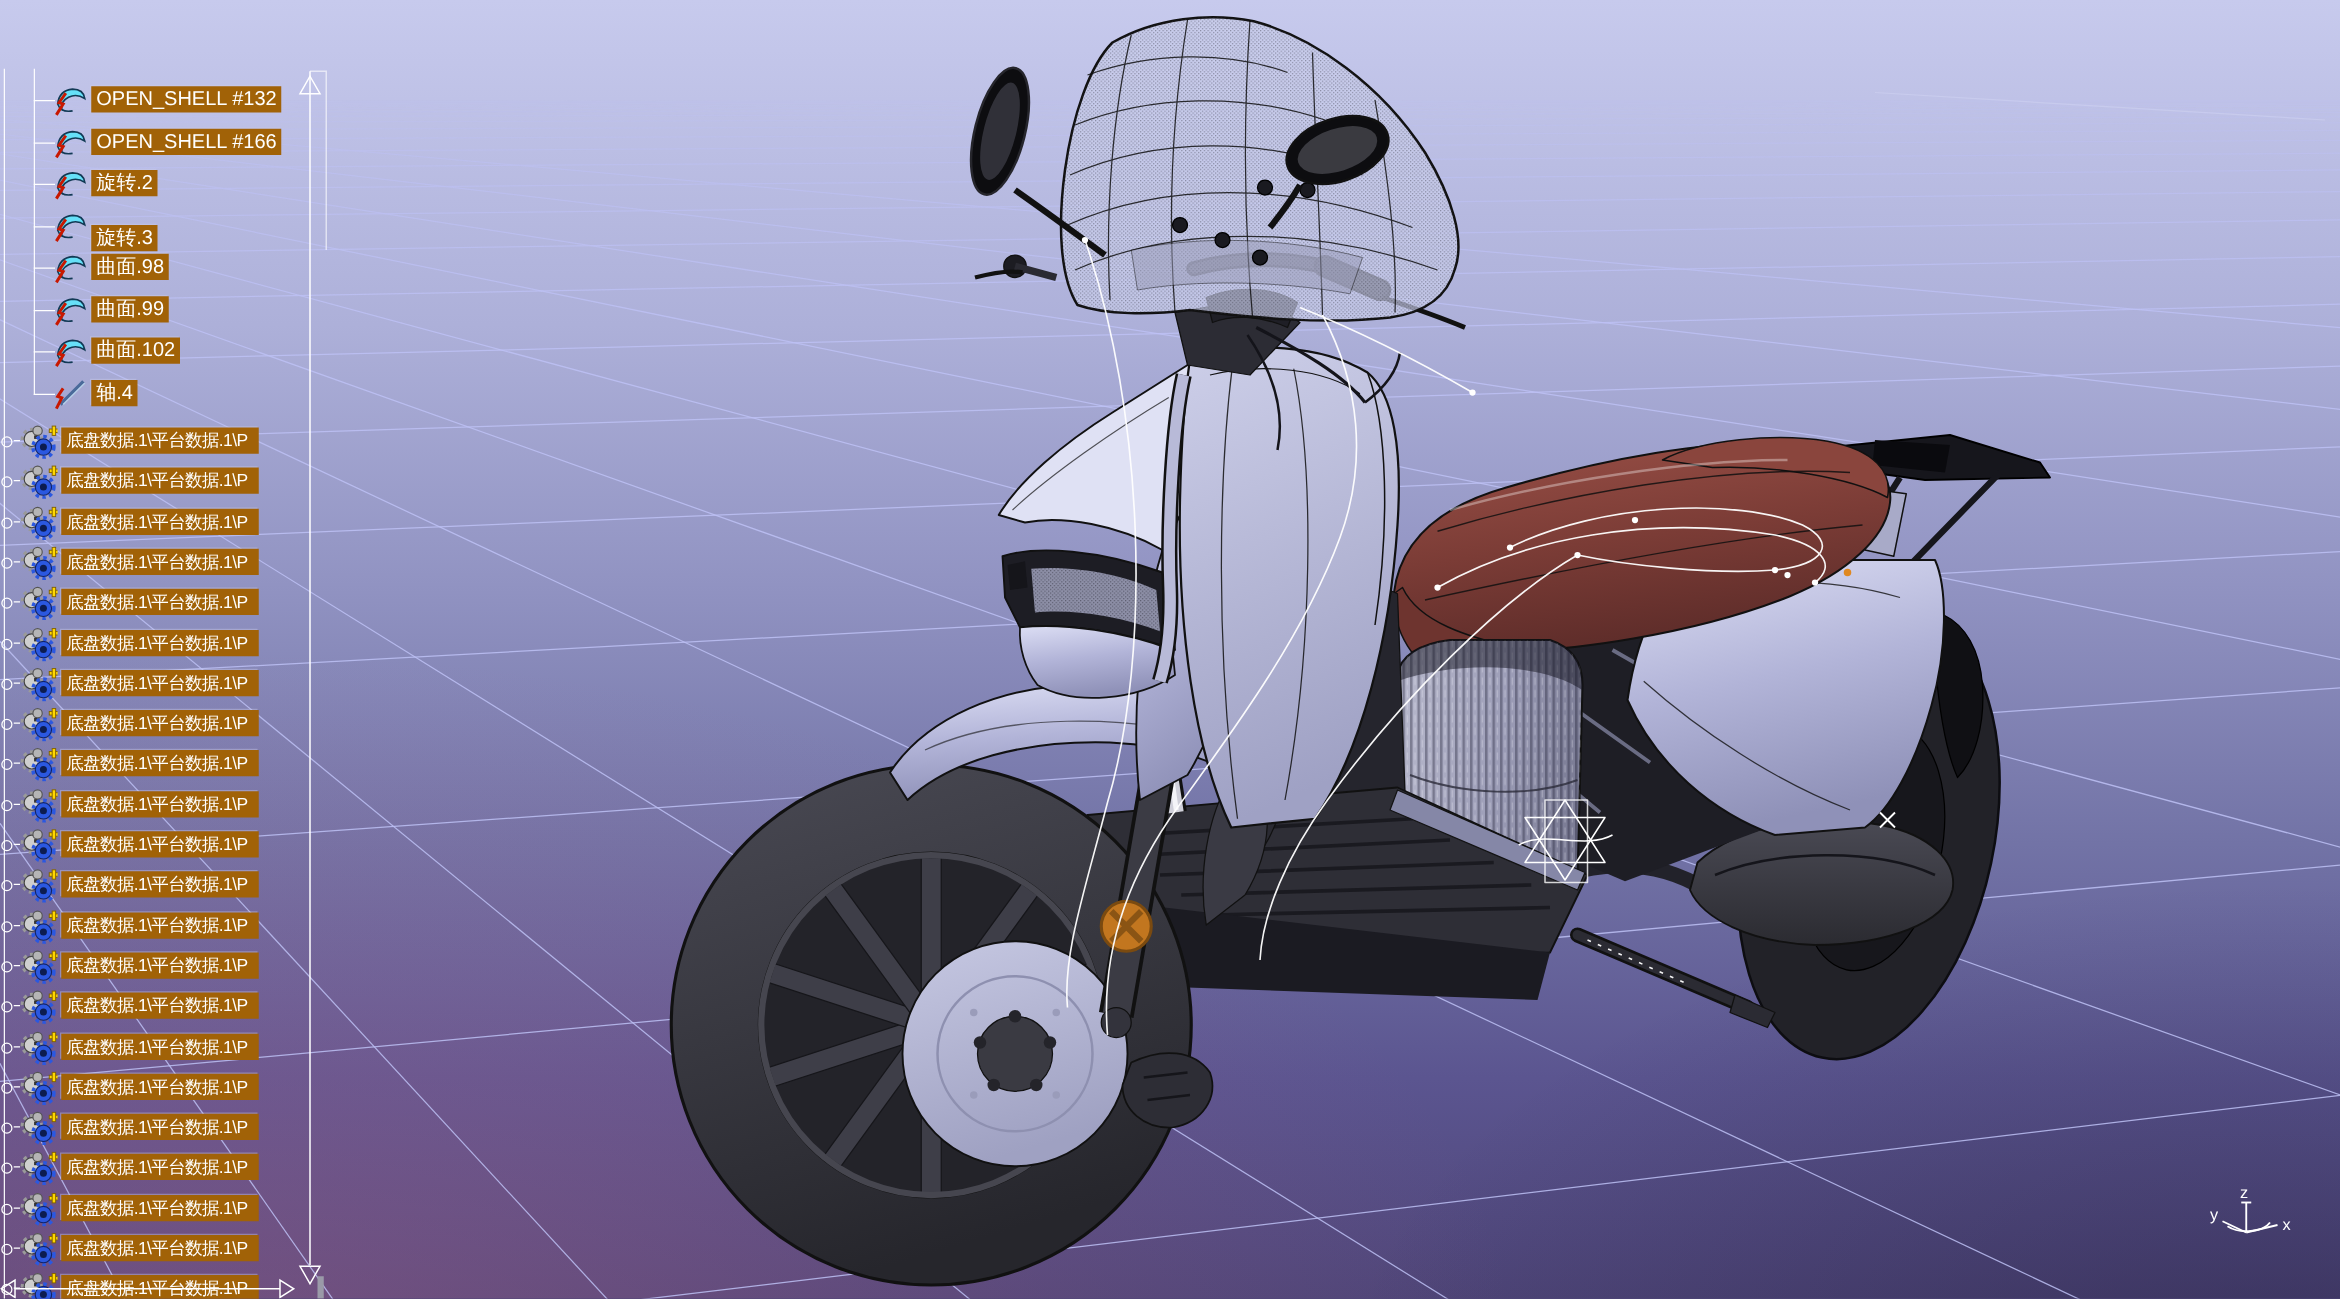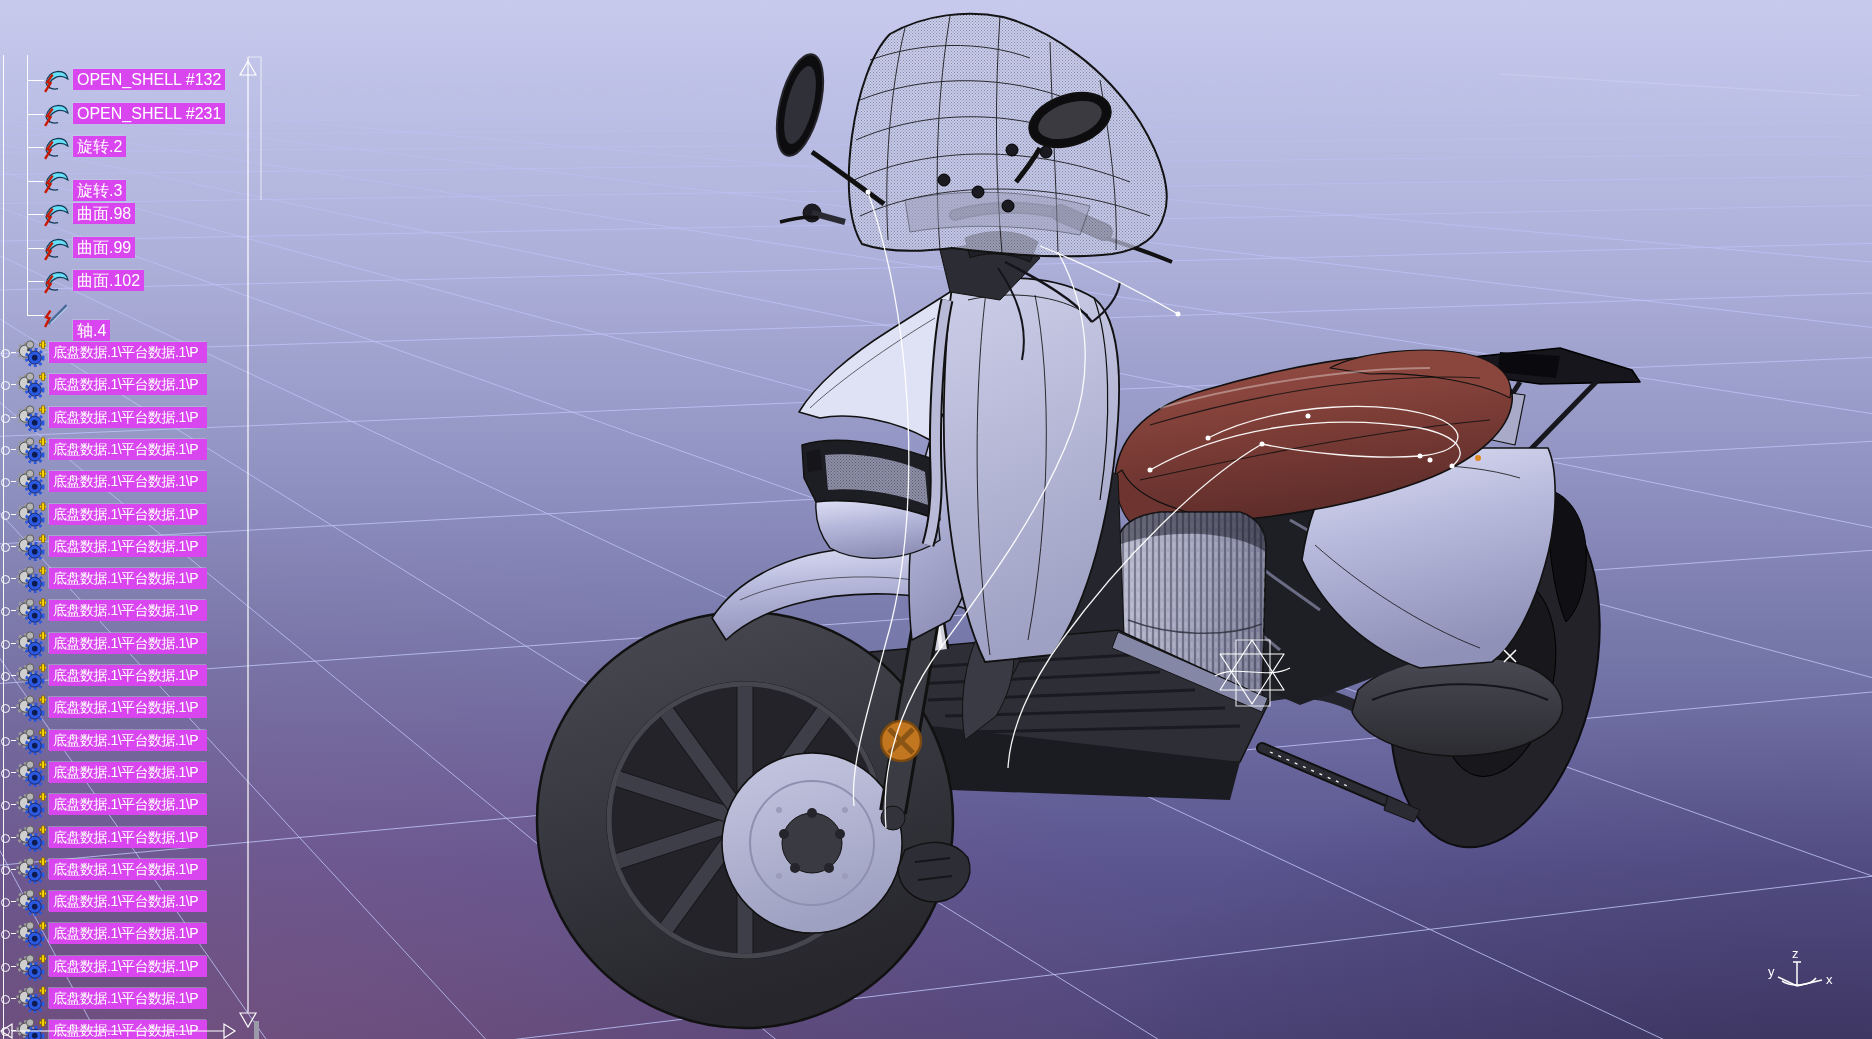--- a/index.html
+++ b/index.html
@@ -8,21 +8,21 @@
   #viewport-svg{position:absolute;left:0;top:0;z-index:0;}
   
   #tree{position:absolute;left:0;top:0;width:270px;height:1039px;z-index:2;}
   .trunk{position:absolute;background:#fff;opacity:.95;}
   .trow{position:absolute;left:0;height:26px;display:flex;align-items:center;}
   .stub{position:absolute;left:27px;width:17px;height:1px;background:#fff;}
   .node-circle{position:absolute;left:1px;width:7px;height:7px;border:1.4px solid #fff;
     border-radius:50%;background:transparent;}
   .node-dash{position:absolute;left:11px;width:5px;height:1px;background:#fff;}
   .ticon{position:absolute;}
-  .tlabel{position:absolute;height:21px;line-height:21px;background:#d946ef;color:#fff;
+  .tlabel{position:absolute;height:21px;line-height:21px;background:#a16207;color:#fff;
     padding:0 4px;white-space:nowrap;box-shadow:-1px -1px 0 rgba(205,205,235,.4);
     overflow:hidden;}
   .toplabel{left:73px;font-size:16px;}
   .chlabel{left:49px;width:150px;font-size:14px;letter-spacing:-.5px;}
   #chrome-svg{position:absolute;left:0;top:0;z-index:3;pointer-events:none;}
 </style>
 </head>
 <body>
 
 <div id="stage">
@@ -442,21 +442,21 @@
             </svg></span>
           <span class="tlabel toplabel" style="top:2px">OPEN_SHELL #132</span>
         </div>
         <div class="trow" style="top: 101px;">
           <span class="stub" style="top:13px"></span>
           <span class="ticon" style="left:44px;top:0"><svg width="26" height="26" viewBox="0 0 24 24">
               <path d="M2,15 Q3,5 13,4 Q21,4 22,11 Q16,7 10,10 Q4,13 5,19 Q3,18 2,15 Z" fill="#66e0f8" stroke="#123a55" stroke-width="1.2"></path>
               <path d="M5,19 Q8,21 13,20" stroke="#123a55" stroke-width="1.2" fill="none"></path>
               <path d="M1,23 L6,15 L3,14 L8,7" stroke="#c81800" stroke-width="2.2" fill="none"></path>
             </svg></span>
-          <span class="tlabel toplabel" style="top:2px">OPEN_SHELL #231</span>
+          <span class="tlabel toplabel" style="top:2px">OPEN_SHELL #166</span>
         </div>
         <div class="trow" style="top: 134px;">
           <span class="stub" style="top:13px"></span>
           <span class="ticon" style="left:44px;top:0"><svg width="26" height="26" viewBox="0 0 24 24">
               <path d="M2,15 Q3,5 13,4 Q21,4 22,11 Q16,7 10,10 Q4,13 5,19 Q3,18 2,15 Z" fill="#66e0f8" stroke="#123a55" stroke-width="1.2"></path>
               <path d="M5,19 Q8,21 13,20" stroke="#123a55" stroke-width="1.2" fill="none"></path>
               <path d="M1,23 L6,15 L3,14 L8,7" stroke="#c81800" stroke-width="2.2" fill="none"></path>
             </svg></span>
           <span class="tlabel toplabel" style="top:2px">旋转.2</span>
         </div>
@@ -496,21 +496,21 @@
             </svg></span>
           <span class="tlabel toplabel" style="top:2px">曲面.102</span>
         </div>
         <div class="trow" style="top: 302px;">
           <span class="stub" style="top:13px"></span>
           <span class="ticon" style="left:44px;top:0"><svg width="26" height="26" viewBox="0 0 24 24">
               <path d="M4,20 L21,3" stroke="#4a6a9a" stroke-width="2.6"></path>
               <path d="M6,20 L22,4" stroke="#b8d0e8" stroke-width="1"></path>
               <path d="M1,23 L5,15 L2,14 L6,8" stroke="#c81800" stroke-width="2.2" fill="none"></path>
             </svg></span>
-          <span class="tlabel toplabel" style="top:18px">轴.4</span>
+          <span class="tlabel toplabel" style="top:2px">轴.4</span>
         </div>
         <div class="trow" style="top: 339px;">
           <span class="node-circle" style="top:10px"></span>
           <span class="node-dash" style="top:13px"></span>
           <span class="ticon" style="left:16px;top:0"><svg width="30" height="28" viewBox="0 0 32 30">
               <circle cx="10" cy="13" r="8" fill="none" stroke="#9a9a9a" stroke-width="3" stroke-dasharray="3,3"></circle>
               <circle cx="10" cy="13" r="6.5" fill="#cfcfcf" stroke="#444"></circle>
               <circle cx="15" cy="6" r="4" fill="#b5b5b5" stroke="#555"></circle>
               <rect x="12" y="10" width="3" height="3" fill="#333"></rect>
               <circle cx="20" cy="20" r="9" fill="none" stroke="#2b58e0" stroke-width="3" stroke-dasharray="3,3"></circle>

